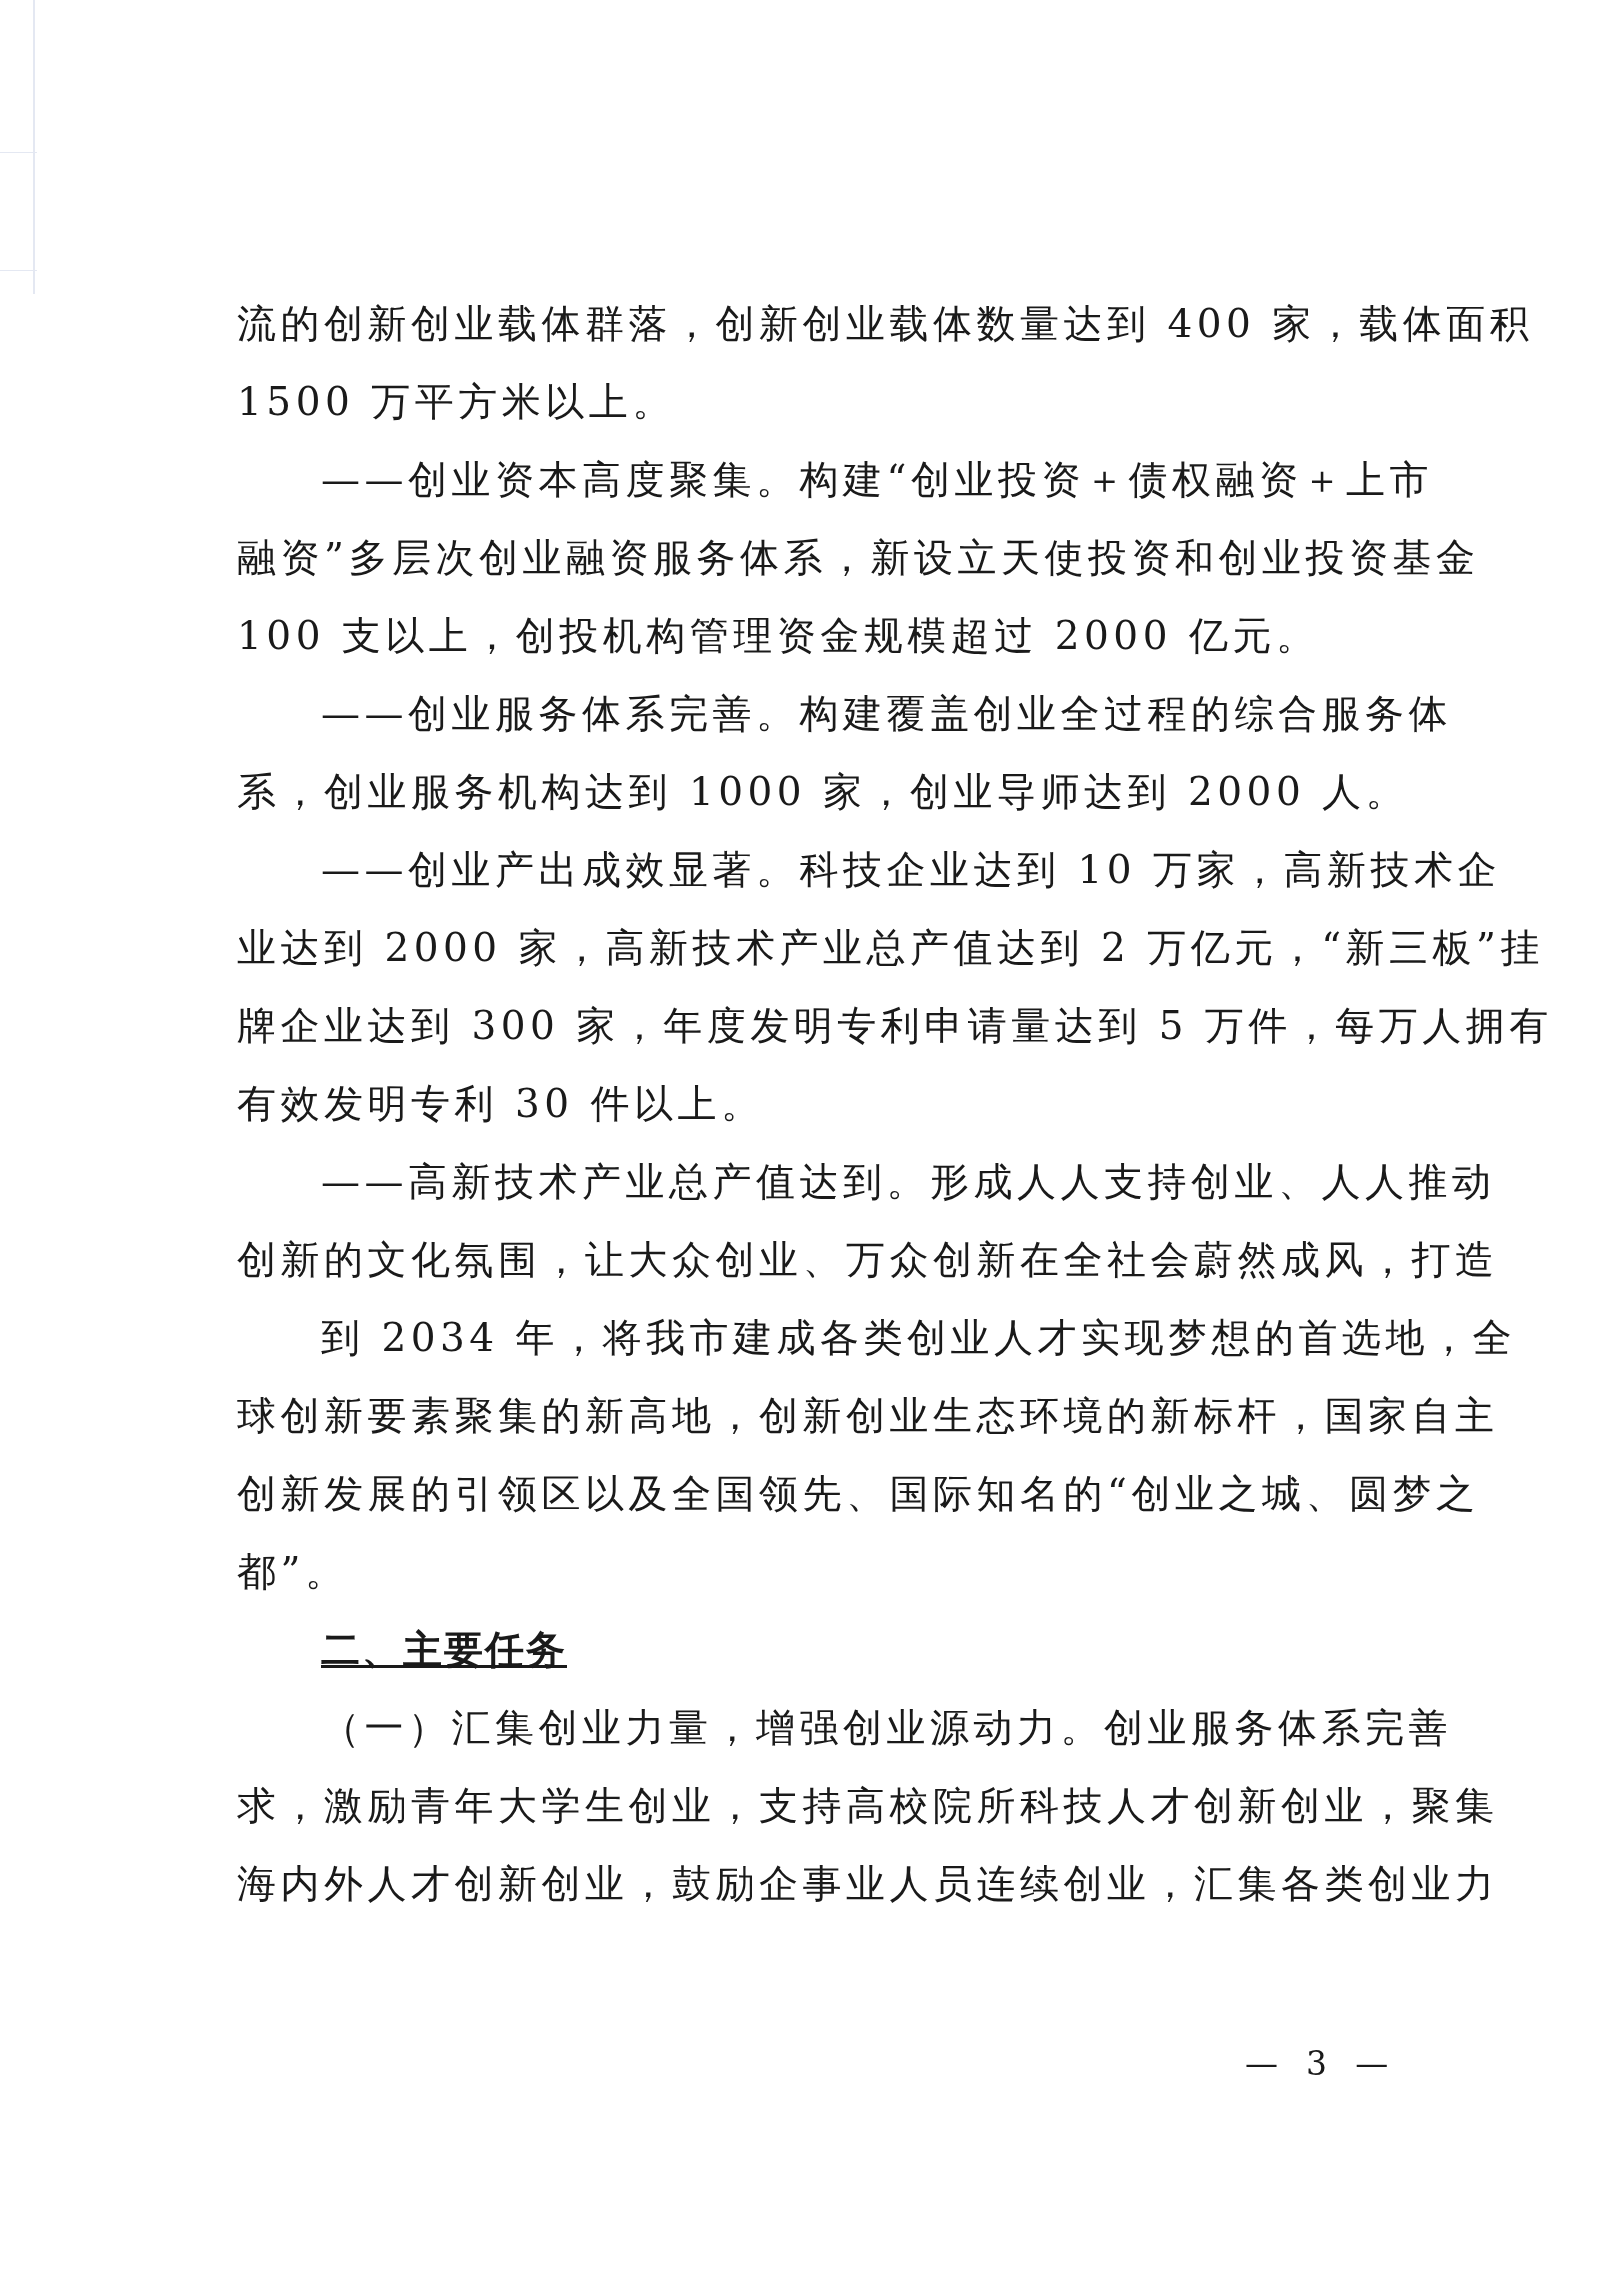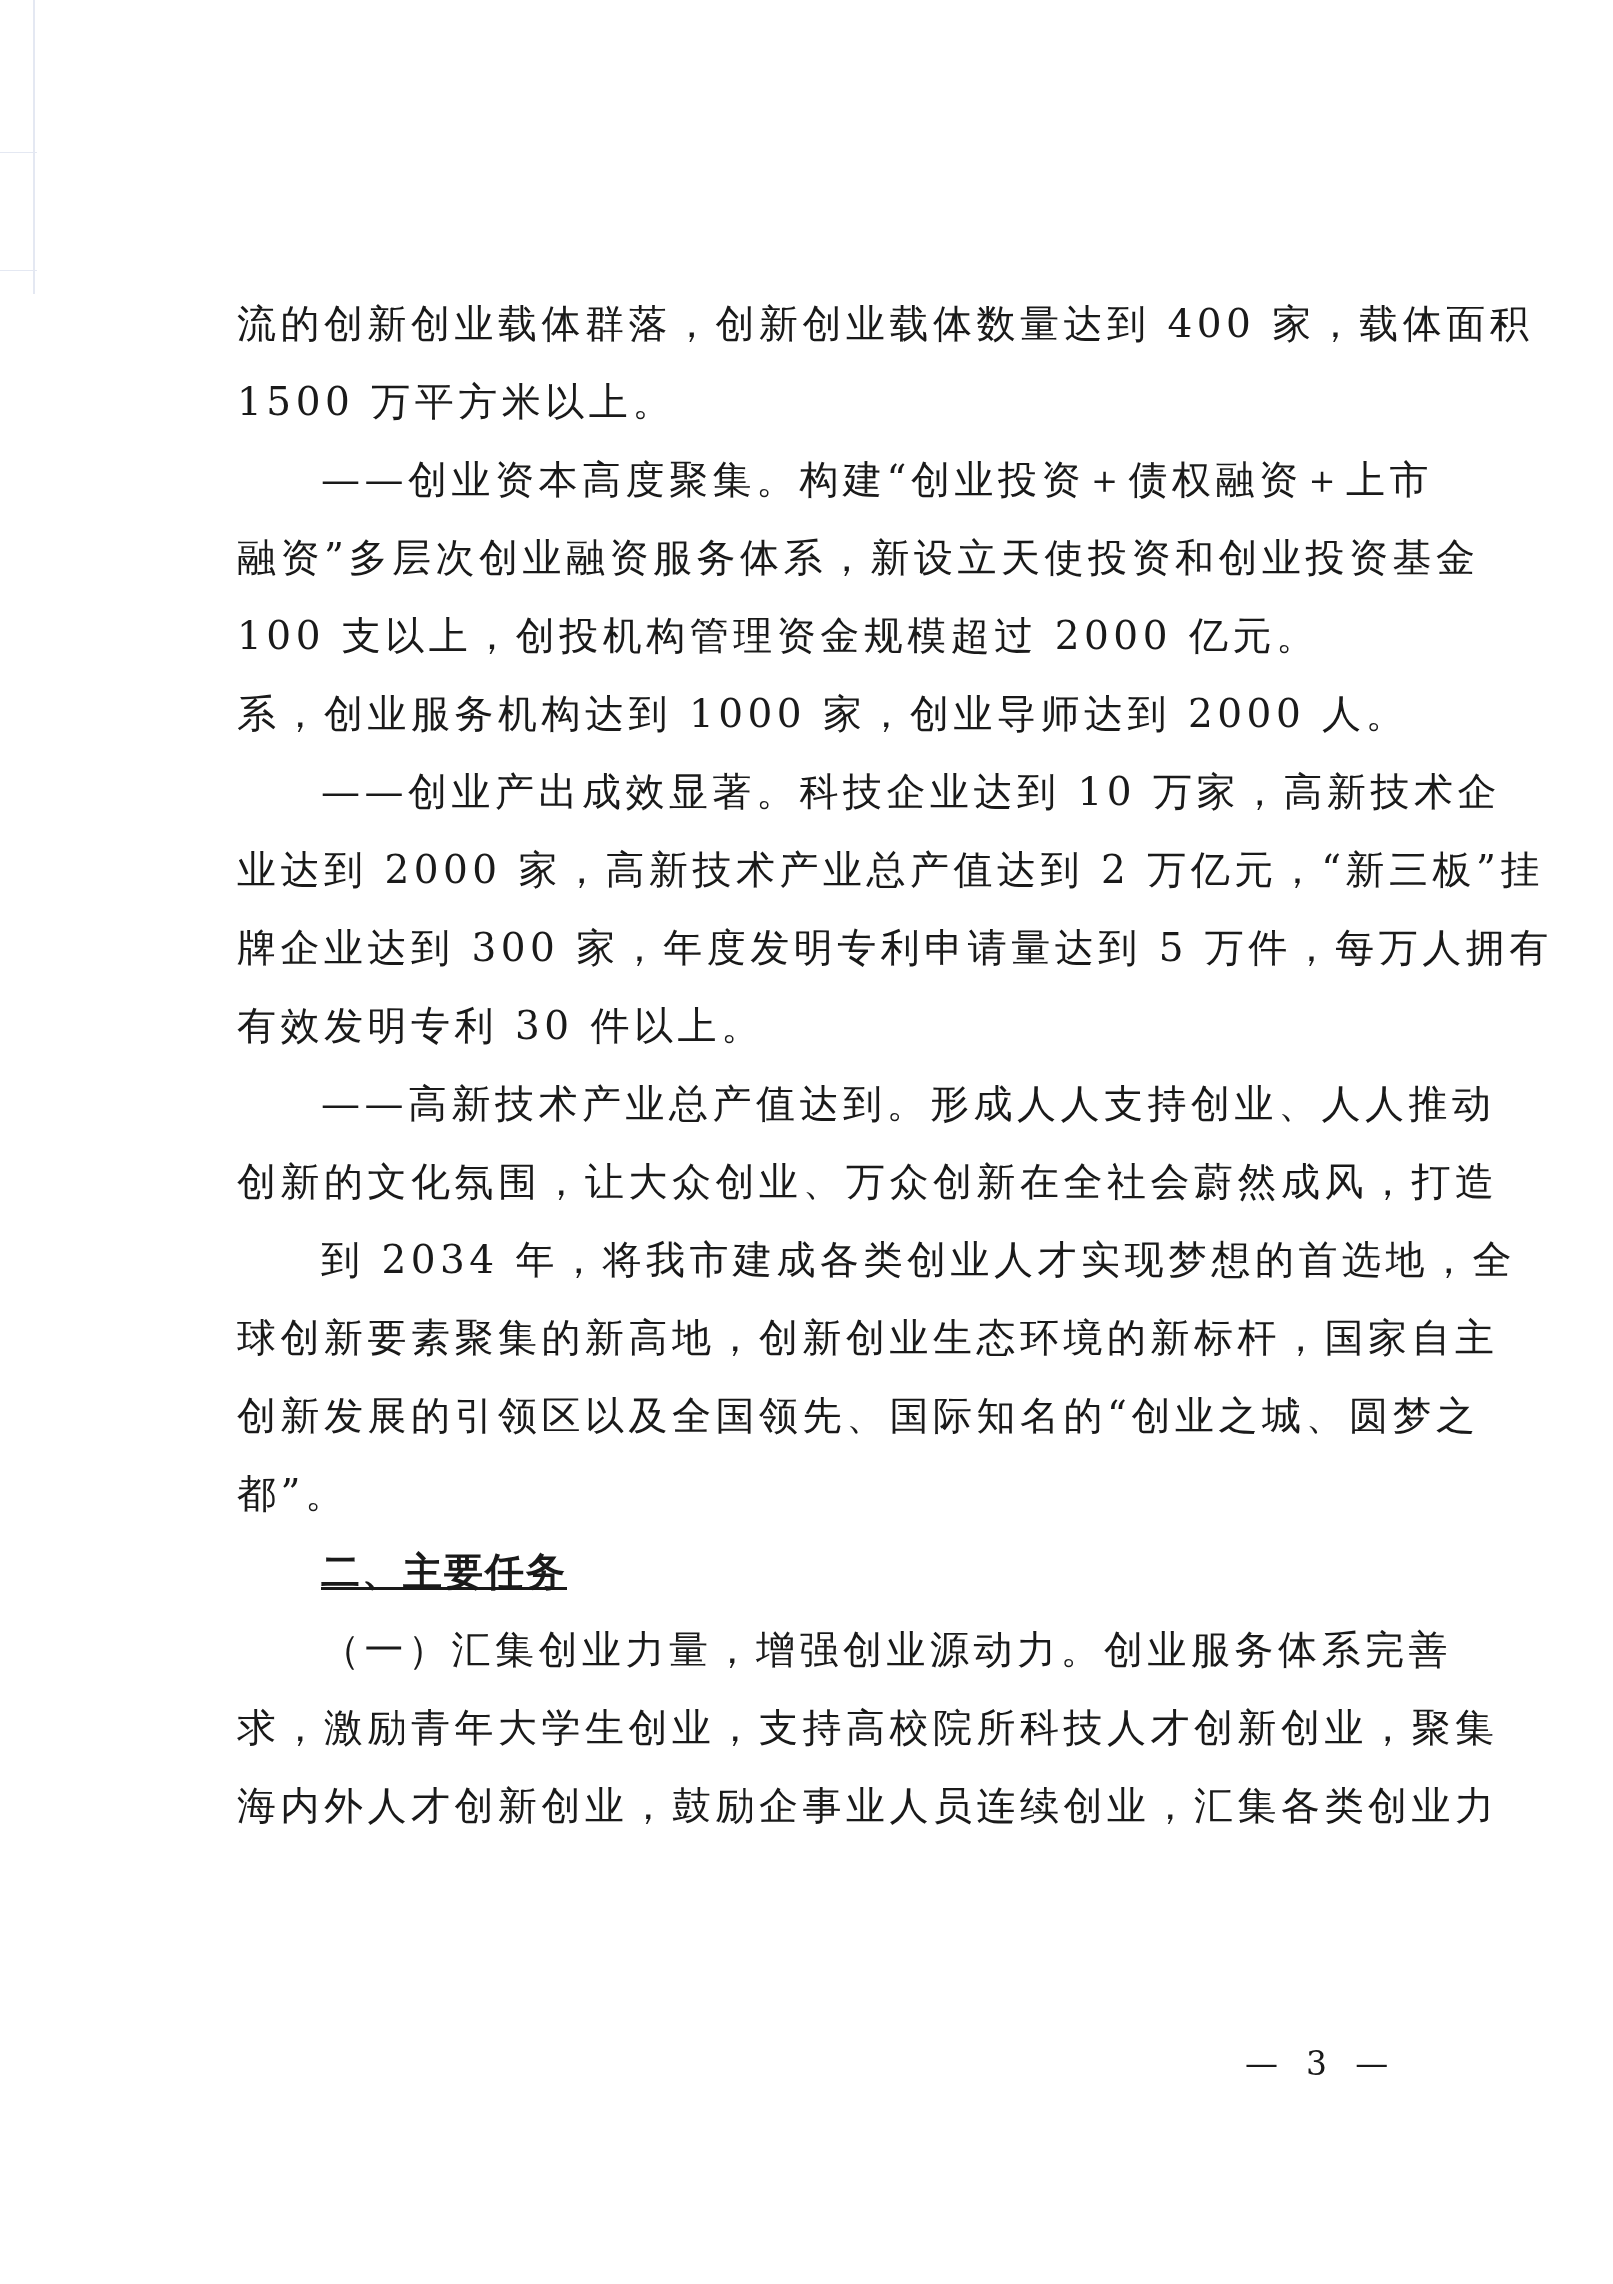--- a/index.html
+++ b/index.html
@@ -68,20 +68,21 @@
 <div class="binding-line"></div>
 <div class="binding-tick" style="top:152px"></div>
 <div class="binding-tick" style="top:270px"></div>
 
 <div class="page">
   <div class="line">流的创新创业载体群落，创新创业载体数量达到 400 家，载体面积</div>
   <div class="line">1500 万平方米以上。</div>
   <div class="line indent">——创业资本高度聚集。构建“创业投资＋债权融资＋上市</div>
   <div class="line">融资”多层次创业融资服务体系，新设立天使投资和创业投资基金</div>
   <div class="line">100 支以上，创投机构管理资金规模超过 2000 亿元。</div>
+  <div class="line indent">——创业服务体系完善。构建覆盖创业全过程的综合服务体</div>
   <div class="line">系，创业服务机构达到 1000 家，创业导师达到 2000 人。</div>
   <div class="line indent">——创业产出成效显著。科技企业达到 10 万家，高新技术企</div>
   <div class="line">业达到 2000 家，高新技术产业总产值达到 2 万亿元，“新三板”挂</div>
   <div class="line">牌企业达到 300 家，年度发明专利申请量达到 5 万件，每万人拥有</div>
   <div class="line">有效发明专利 30 件以上。</div>
   <div class="line indent">——高新技术产业总产值达到。形成人人支持创业、人人推动</div>
   <div class="line">创新的文化氛围，让大众创业、万众创新在全社会蔚然成风，打造</div>
   <div class="line indent">到 2034 年，将我市建成各类创业人才实现梦想的首选地，全</div>
   <div class="line">球创新要素聚集的新高地，创新创业生态环境的新标杆，国家自主</div>
   <div class="line">创新发展的引领区以及全国领先、国际知名的“创业之城、圆梦之</div>

